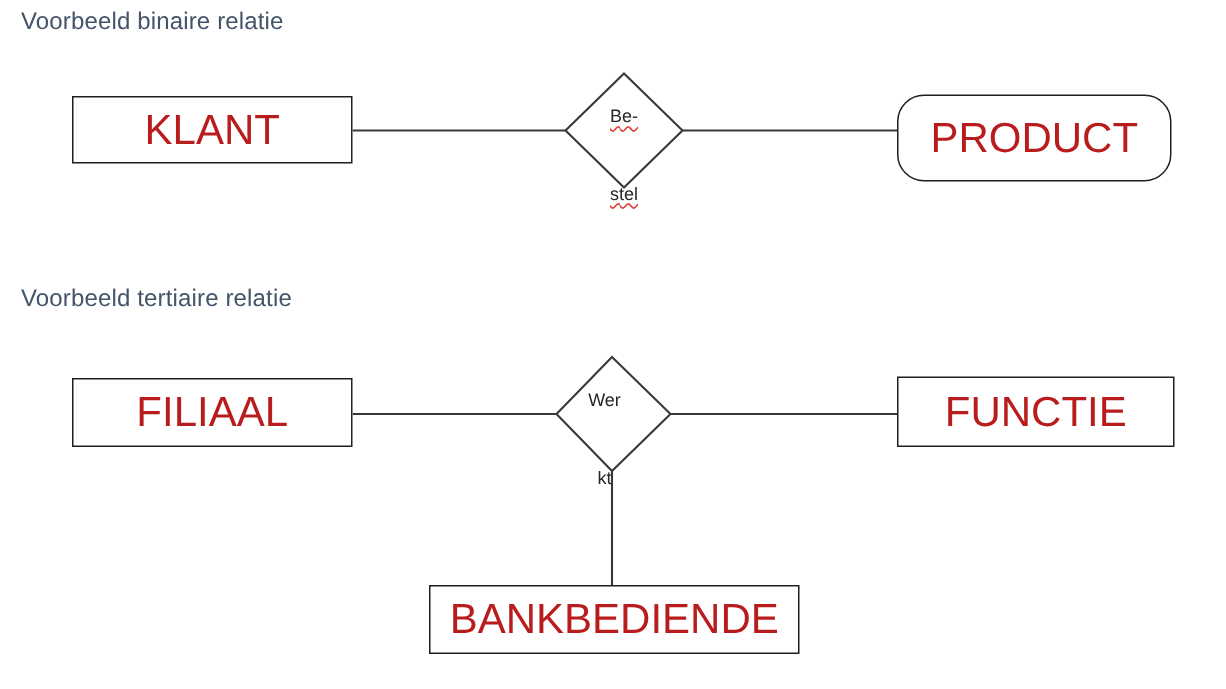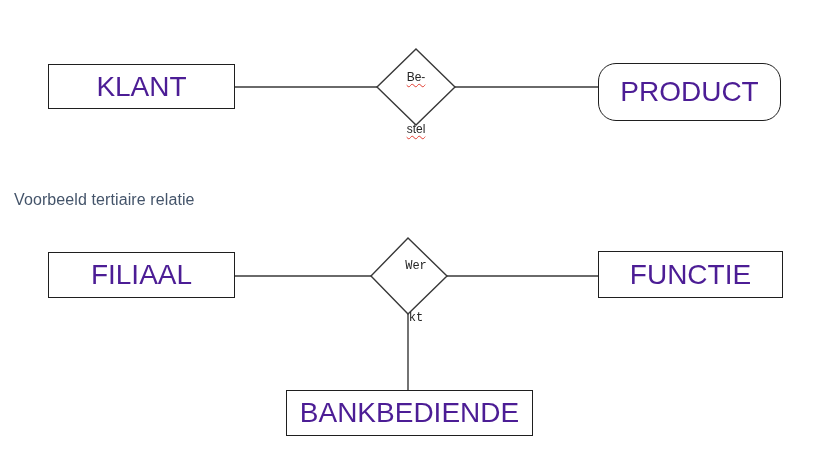--- a/index.html
+++ b/index.html
@@ -20,21 +20,21 @@
   }
   .entity {
     position:absolute;
     background:#ffffff;
     border:1.5px solid #1f1f1f;
     box-sizing:border-box;
     display:flex;
     align-items:center;
     justify-content:center;
     font-size:28px;
-    color:#4c1d95;
+    color:#b91c1c;
     white-space:nowrap;
   }
   .rel-label {
     position:absolute;
     transform:translate(-50%,-50%);
     font-size:12px;
     line-height:1.3;
     color:#262626;
     text-align:center;
     white-space:nowrap;
@@ -58,20 +58,21 @@
     <line x1="235" y1="87" x2="377" y2="87" stroke="#383838" stroke-width="1.4"></line>
     <line x1="455" y1="87" x2="598" y2="87" stroke="#383838" stroke-width="1.4"></line>
     <polygon points="416,49 455,87 416,125 377,87" fill="#ffffff" stroke="#383838" stroke-width="1.4"></polygon>
 
     <line x1="235" y1="276" x2="371" y2="276" stroke="#383838" stroke-width="1.4"></line>
     <line x1="447" y1="276" x2="598" y2="276" stroke="#383838" stroke-width="1.4"></line>
     <line x1="408" y1="314" x2="408" y2="391" stroke="#383838" stroke-width="1.4"></line>
     <polygon points="408,238 447,276 408,314 371,276" fill="#ffffff" stroke="#383838" stroke-width="1.4"></polygon>
   </svg>
 
+  <div class="section-title" style="left:14px; top:6px;">Voorbeeld binaire relatie</div>
   <div class="section-title" style="left:14px; top:191px;">Voorbeeld tertiaire relatie</div>
 
   <div class="entity" style="left:48px; top:64px; width:187px; height:45px;">
     <span>KLANT</span>
   </div>
   <div class="entity" style="left:598px; top:63px; width:183px; height:58px;border-radius:18px;">
     <span>PRODUCT</span>
   </div>
 
   <div class="rel-label" style="left:416px; top:86px;">
@@ -82,18 +83,18 @@
   <div class="entity" style="left:48px; top:252px; width:187px; height:46px;">
     <span>FILIAAL</span>
   </div>
   <div class="entity" style="left:286px; top:390px; width:247px; height:46px;">
     <span>BANKBEDIENDE</span>
   </div>
   <div class="entity" style="left:598px; top:251px; width:185px; height:47px;">
     <span>FUNCTIE</span>
   </div>
 
-  <div class="rel-label" style="left:416px; top:275px;font-family:Liberation Mono, monospace;">
+  <div class="rel-label" style="left:403px; top:275px;">
     <span>Wer</span>
     <span>kt</span>
   </div>
 
 </div>
 
 </body></html>

